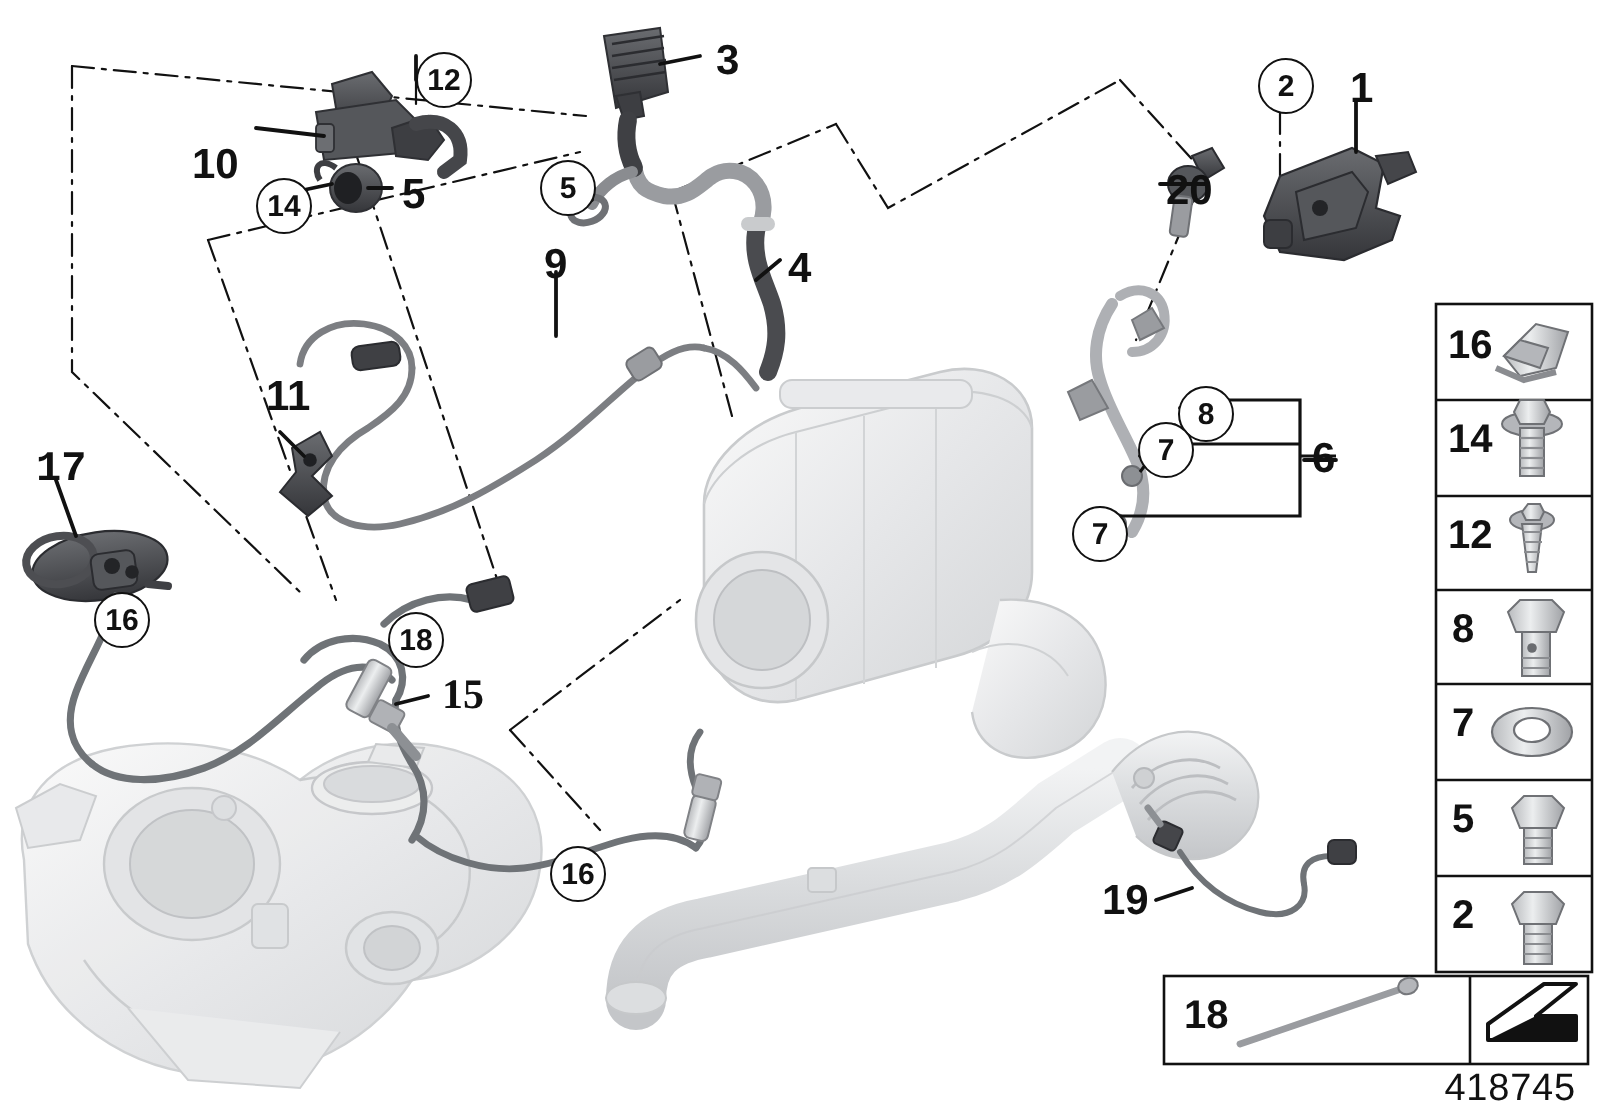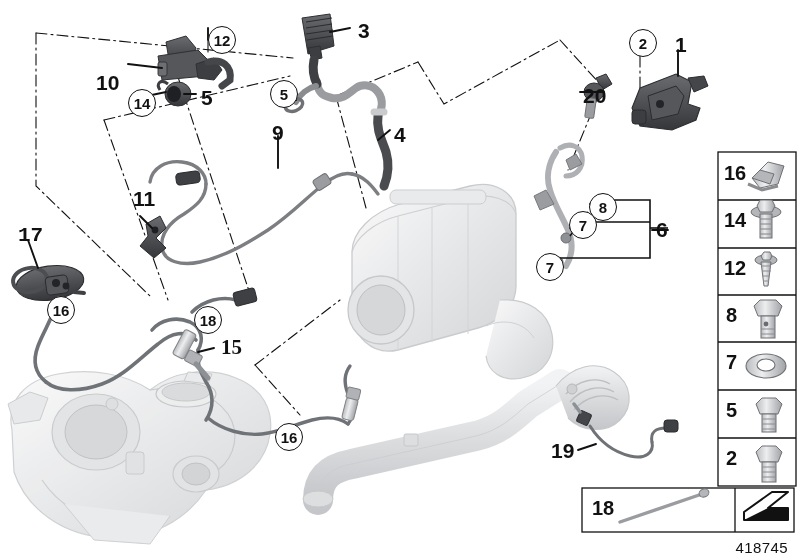--- a/index.html
+++ b/index.html
@@ -8,21 +8,21 @@
   #stage{position:relative;width:800px;height:560px;background:#ffffff;}
   #stage svg{position:absolute;left:0;top:0;}
   .lbl{position:absolute;font-weight:bold;font-size:21px;color:#111;
        font-family:"Liberation Sans",sans-serif;line-height:1;white-space:nowrap;}
   .legnum{position:absolute;font-weight:bold;font-size:20px;color:#111;
        font-family:"Liberation Sans",sans-serif;line-height:1;}
   .circ{position:absolute;width:26px;height:26px;border:1.6px solid #111;
         border-radius:50%;background:#fff;color:#111;font-weight:bold;
         font-size:15px;display:flex;align-items:center;justify-content:center;
         font-family:"Liberation Sans",sans-serif;}
-  .diagid{position:absolute;right:12px;bottom:4px;font-size:15px;color:#111;
+  .diagid{position:absolute;right:12px;bottom:4px;font-size:19px;color:#111;
         font-family:"Liberation Sans",sans-serif;letter-spacing:.4px;}
 </style>
 </head>
 <body>
 
 <div id="stage">
 
 <svg width="800" height="560" viewBox="0 0 800 560">
   <defs>
     <linearGradient id="gGhost" x1="0" y1="0" x2="0" y2="1">

